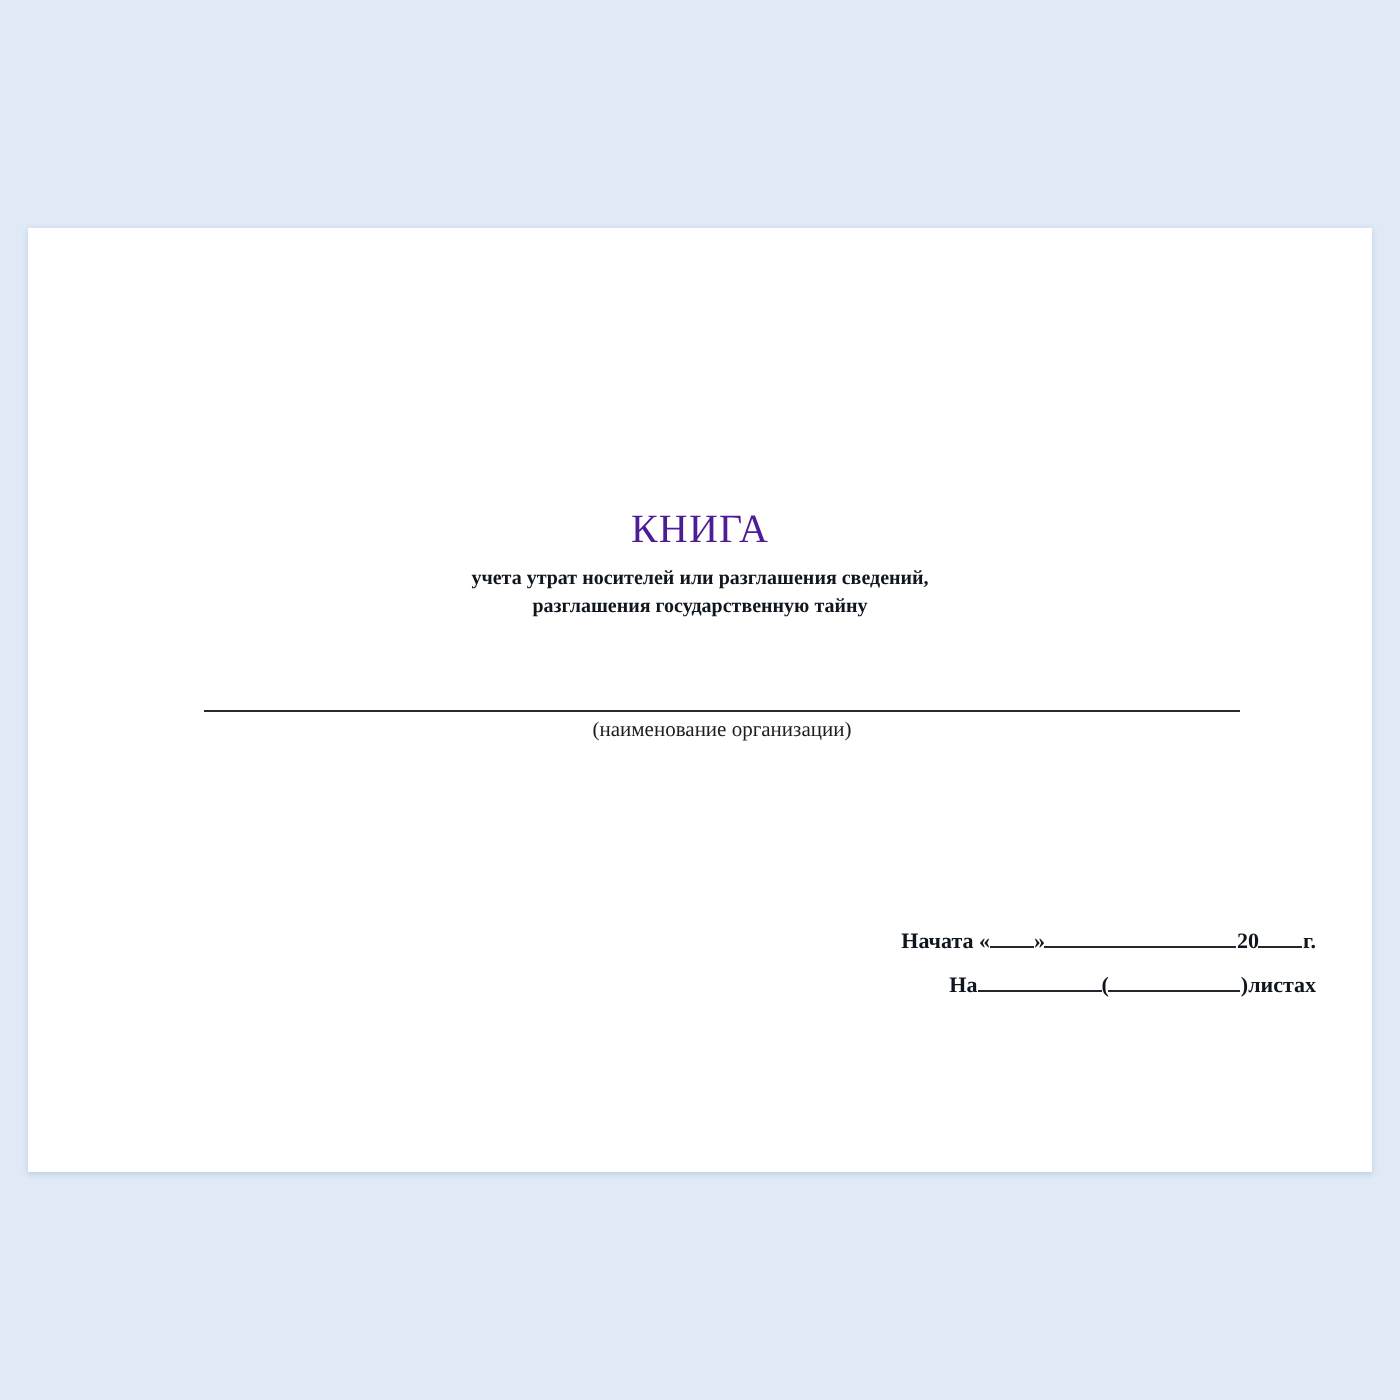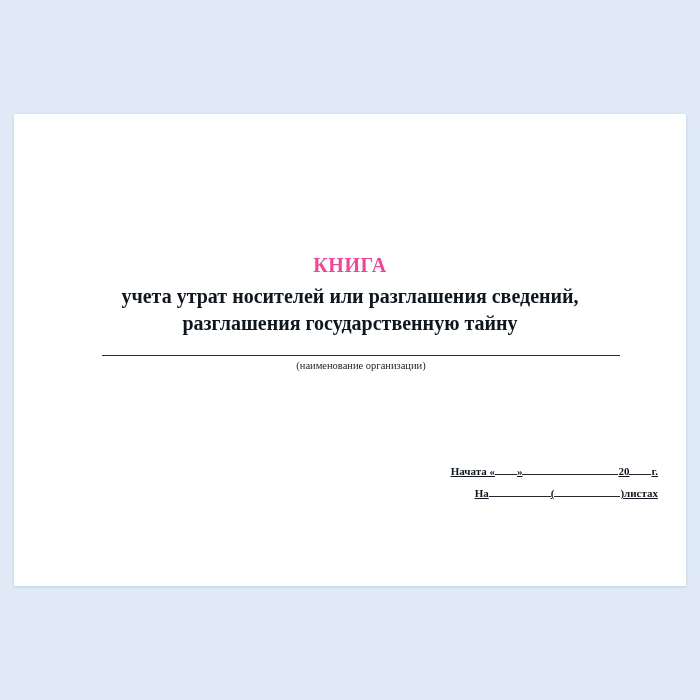--- a/index.html
+++ b/index.html
@@ -36,27 +36,27 @@
   }
   .title-block {
     position: absolute;
     left: 60px;
     right: 60px;
     top: 140px;
     text-align: center;
   }
   .title-main {
     font-size: 20px;
-    font-weight: bold;
+    font-weight: normal;
     letter-spacing: 0.6px;
-    color: #ec4899;
+    color: #4c1d95;
     margin-bottom: 6px;
   }
   .title-sub {
-    font-size: 20px;
+    font-size: 10px;
     font-weight: bold;
     line-height: 1.35;
     color: #10161d;
   }
   .org-block {
     position: absolute;
     left: 88px;
     right: 66px;
     top: 240px;
     text-align: center;
@@ -73,21 +73,20 @@
   }
   .footer-block {
     position: absolute;
     right: 28px;
     top: 352px;
     text-align: right;
     font-size: 11px;
     font-weight: bold;
     color: #10161d;
     line-height: 1.0;
-    text-decoration: underline;
   }
   .footer-line {
     margin-bottom: 11px;
     white-space: nowrap;
   }
   .footer-line:last-child {
     margin-bottom: 0;
   }
   .u {
     display: inline-block;

